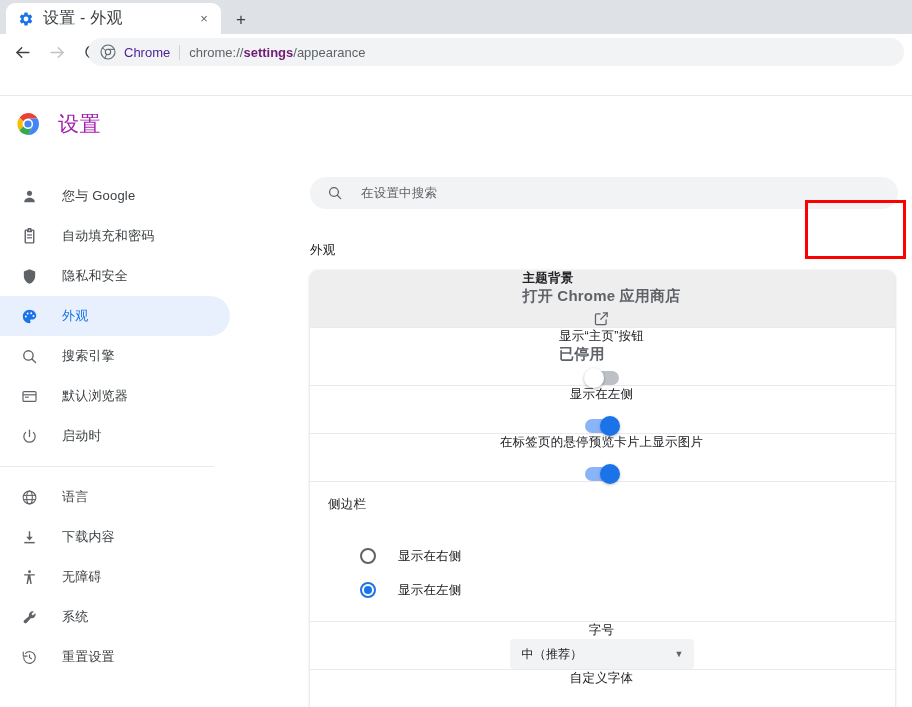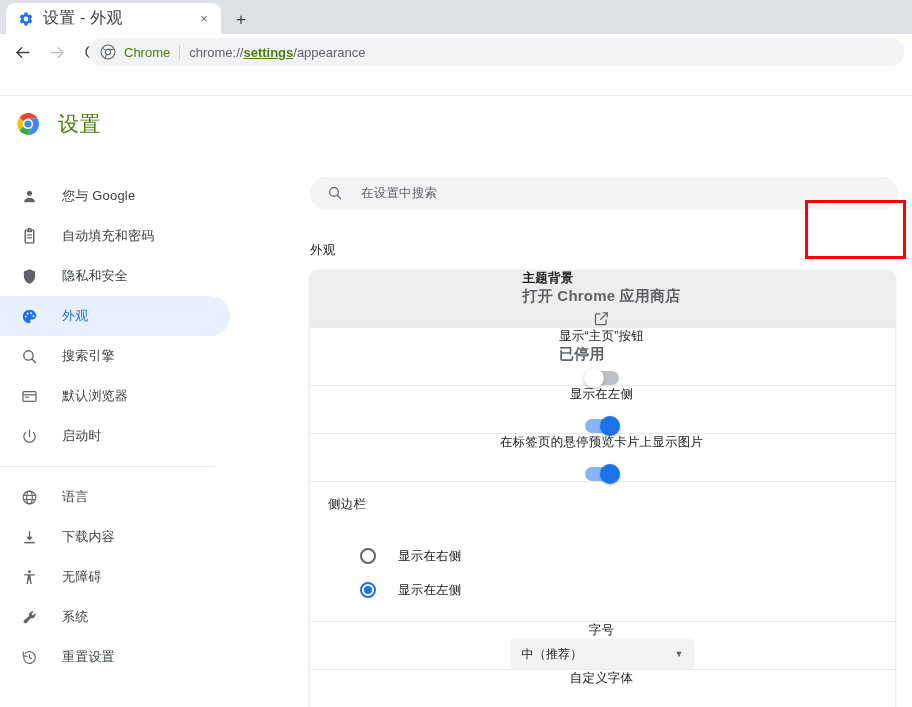--- a/index.html
+++ b/index.html
@@ -63,30 +63,30 @@
   .nav-btn.disabled { color: #bdc1c6; }
   .omnibox {
     position: absolute; left: 88px; top: 4px;
     width: 816px; height: 28px;
     background: #f1f3f4; border-radius: 14px;
     display: flex; align-items: center;
     padding: 0 12px;
   }
   .omnibox-icon { width: 16px; height: 16px; margin-right: 8px; flex: 0 0 16px; }
   .omnibox-chip {
-    font-size: 13px; color: #4d7c0f; white-space: nowrap;
+    font-size: 13px; color: #4c1d95; white-space: nowrap;
   }
   .omnibox-divider {
     width: 1px; height: 15px; background: #cdd1d4;
     margin: 0 9px;
   }
   .omnibox-url {
     font-size: 13px; color: #5f6368; white-space: nowrap;
   }
-  .omnibox-url b { color: #4d7c0f; font-weight: 700; text-decoration: underline; }
+  .omnibox-url b { color: #701a75; font-weight: 700; }
 
   .chrome-bottom-border {
     position: absolute; left: 0; top: 69px; width: 912px; height: 1px;
     background: #ffffff;
   }
 
   
   .settings-page {
     position: absolute; left: 0; top: 70px; width: 912px; height: 637px;
     background: #ffffff;
@@ -99,21 +99,21 @@
   
   .sidebar {
     position: absolute; left: 0; top: 26px; width: 230px; height: 611px;
   }
   .brand {
     position: absolute; left: 16px; top: 14px;
     display: flex; align-items: center; gap: 18px;
   }
   .brand-logo { width: 24px; height: 24px; position: relative; }
   .brand-title {
-    font-size: 21px; color: #4d7c0f; letter-spacing: .5px;
+    font-size: 21px; color: #a21caf; letter-spacing: .5px;
   }
   .nav-list { position: absolute; left: 0; top: 80px; width: 230px; }
   .nav-item {
     position: relative;
     height: 40px;
     display: flex; align-items: center;
     padding-left: 19px;
     border-radius: 0 20px 20px 0;
     margin-bottom: 0;
   }

